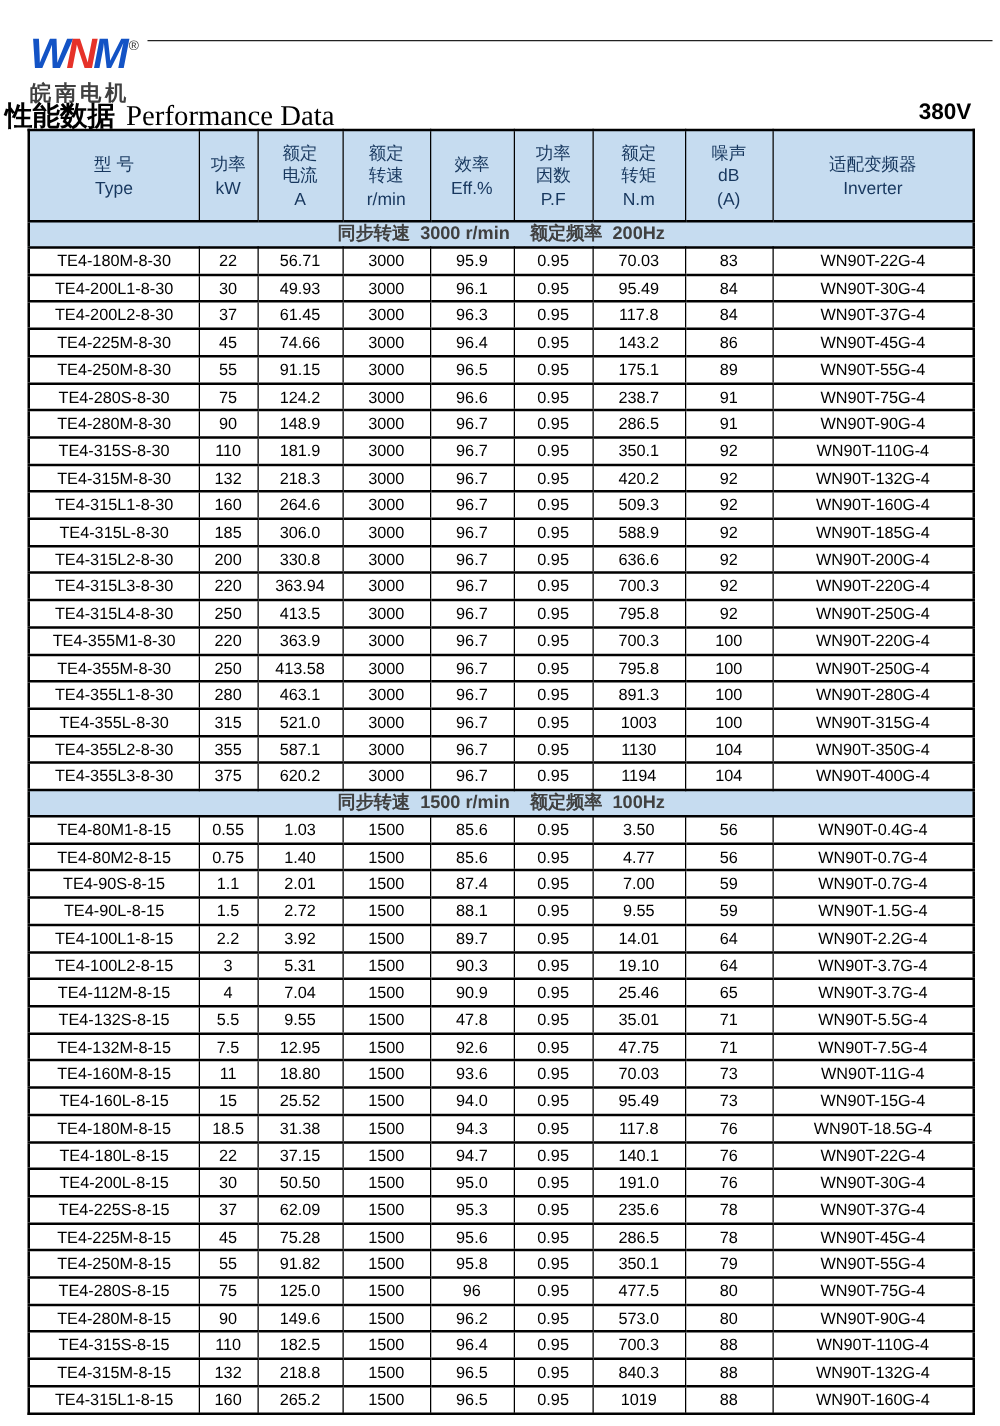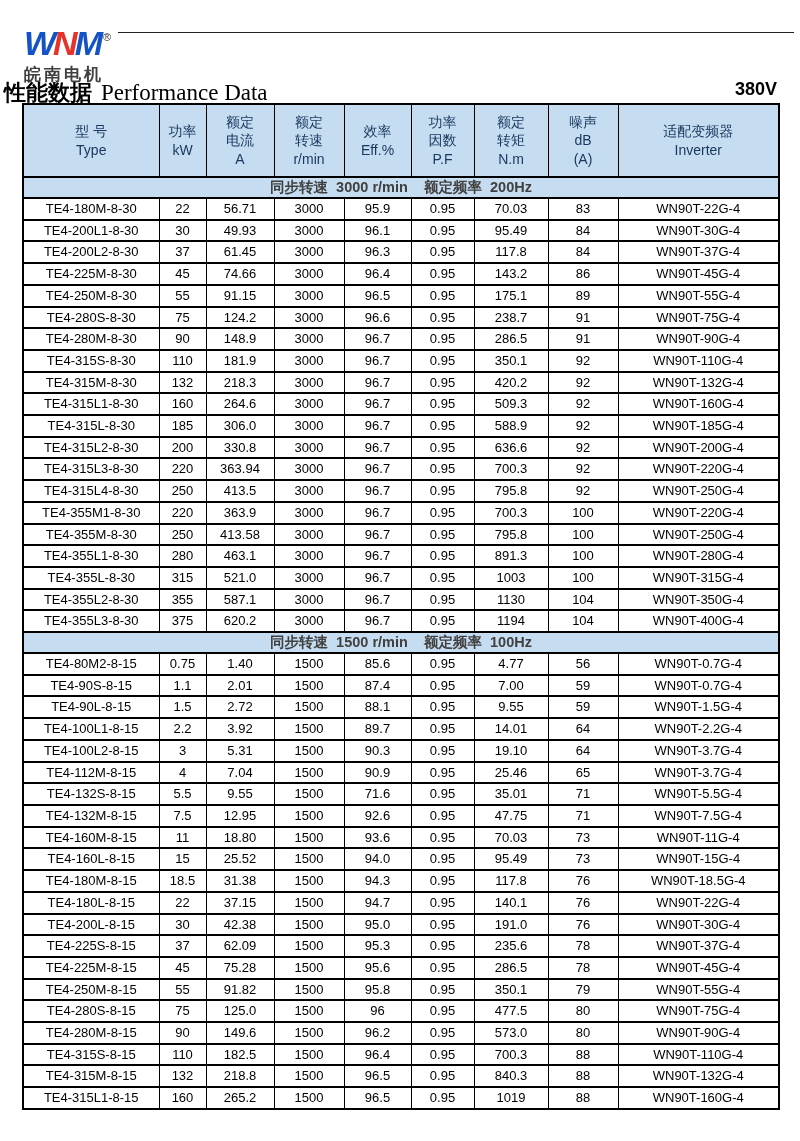--- a/index.html
+++ b/index.html
@@ -387,20 +387,31 @@
           <td class="data-cell">96.7</td>
           <td class="data-cell">0.95</td>
           <td class="data-cell">1194</td>
           <td class="data-cell">104</td>
           <td class="data-cell">WN90T-400G-4</td>
         </tr>
         <tr class="section-row">
           <td colspan="9">同步转速  1500 r/min    额定频率  100Hz</td>
         </tr>
         <tr>
+          <td class="data-cell">TE4-80M1-8-15</td>
+          <td class="data-cell">0.55</td>
+          <td class="data-cell">1.03</td>
+          <td class="data-cell">1500</td>
+          <td class="data-cell">85.6</td>
+          <td class="data-cell">0.95</td>
+          <td class="data-cell">3.50</td>
+          <td class="data-cell">56</td>
+          <td class="data-cell">WN90T-0.4G-4</td>
+        </tr>
+        <tr>
           <td class="data-cell">TE4-80M2-8-15</td>
           <td class="data-cell">0.75</td>
           <td class="data-cell">1.40</td>
           <td class="data-cell">1500</td>
           <td class="data-cell">85.6</td>
           <td class="data-cell">0.95</td>
           <td class="data-cell">4.77</td>
           <td class="data-cell">56</td>
           <td class="data-cell">WN90T-0.7G-4</td>
         </tr>
@@ -457,21 +468,21 @@
           <td class="data-cell">0.95</td>
           <td class="data-cell">25.46</td>
           <td class="data-cell">65</td>
           <td class="data-cell">WN90T-3.7G-4</td>
         </tr>
         <tr>
           <td class="data-cell">TE4-132S-8-15</td>
           <td class="data-cell">5.5</td>
           <td class="data-cell">9.55</td>
           <td class="data-cell">1500</td>
-          <td class="data-cell">71.6</td>
+          <td class="data-cell">47.8</td>
           <td class="data-cell">0.95</td>
           <td class="data-cell">35.01</td>
           <td class="data-cell">71</td>
           <td class="data-cell">WN90T-5.5G-4</td>
         </tr>
         <tr>
           <td class="data-cell">TE4-132M-8-15</td>
           <td class="data-cell">7.5</td>
           <td class="data-cell">12.95</td>
           <td class="data-cell">1500</td>
@@ -521,21 +532,21 @@
           <td class="data-cell">1500</td>
           <td class="data-cell">94.7</td>
           <td class="data-cell">0.95</td>
           <td class="data-cell">140.1</td>
           <td class="data-cell">76</td>
           <td class="data-cell">WN90T-22G-4</td>
         </tr>
         <tr>
           <td class="data-cell">TE4-200L-8-15</td>
           <td class="data-cell">30</td>
-          <td class="data-cell">42.38</td>
+          <td class="data-cell">50.50</td>
           <td class="data-cell">1500</td>
           <td class="data-cell">95.0</td>
           <td class="data-cell">0.95</td>
           <td class="data-cell">191.0</td>
           <td class="data-cell">76</td>
           <td class="data-cell">WN90T-30G-4</td>
         </tr>
         <tr>
           <td class="data-cell">TE4-225S-8-15</td>
           <td class="data-cell">37</td>

